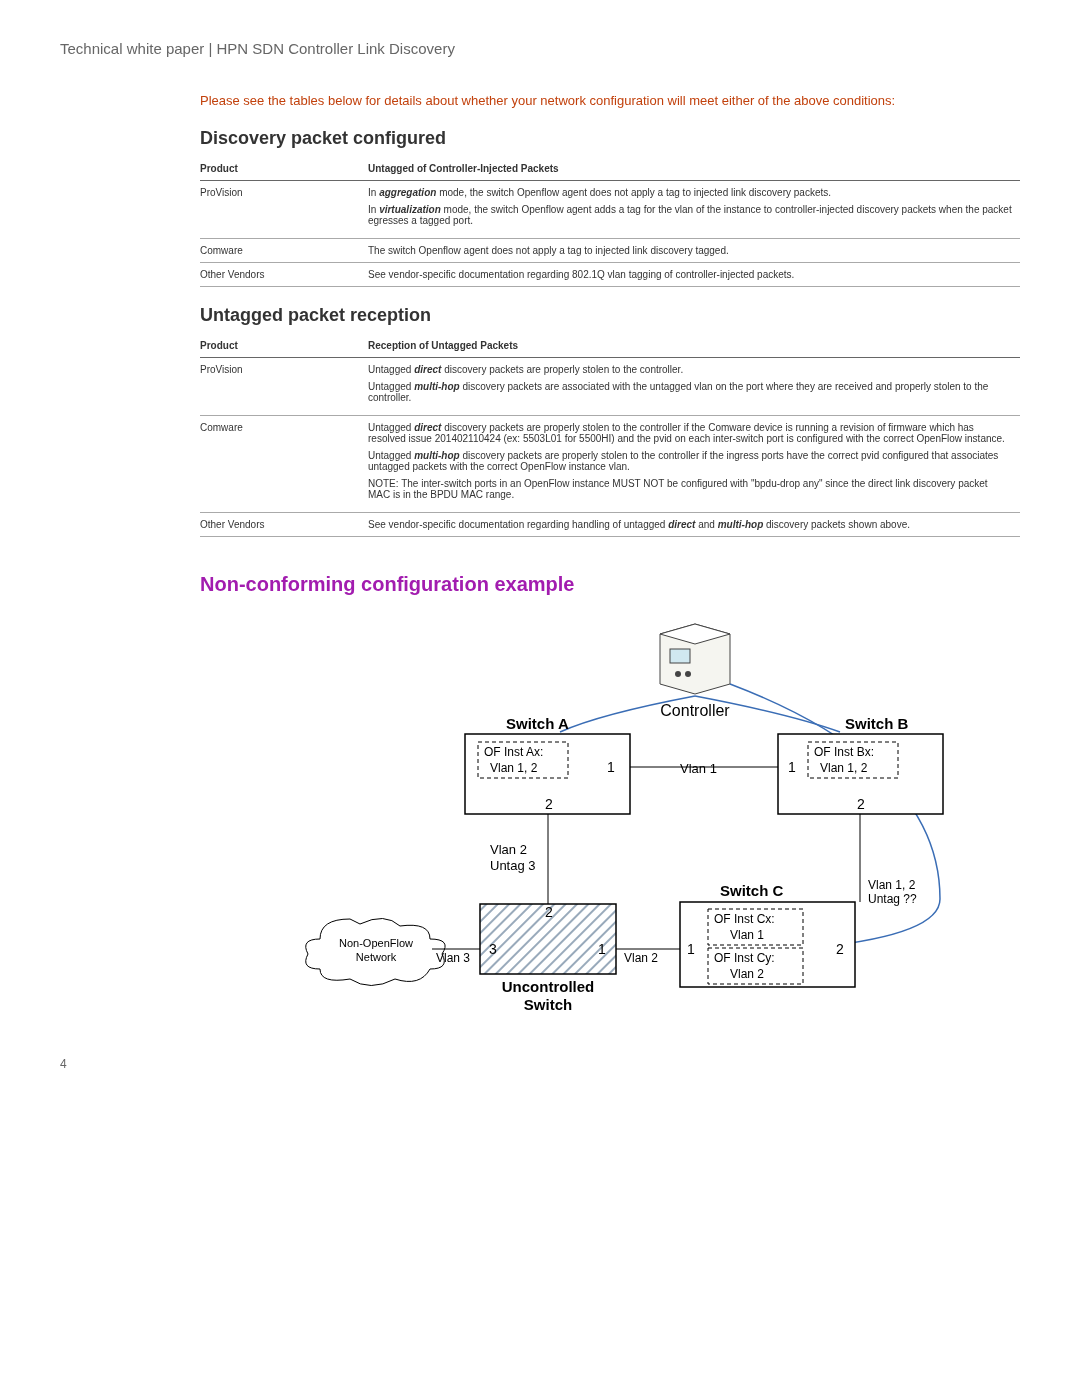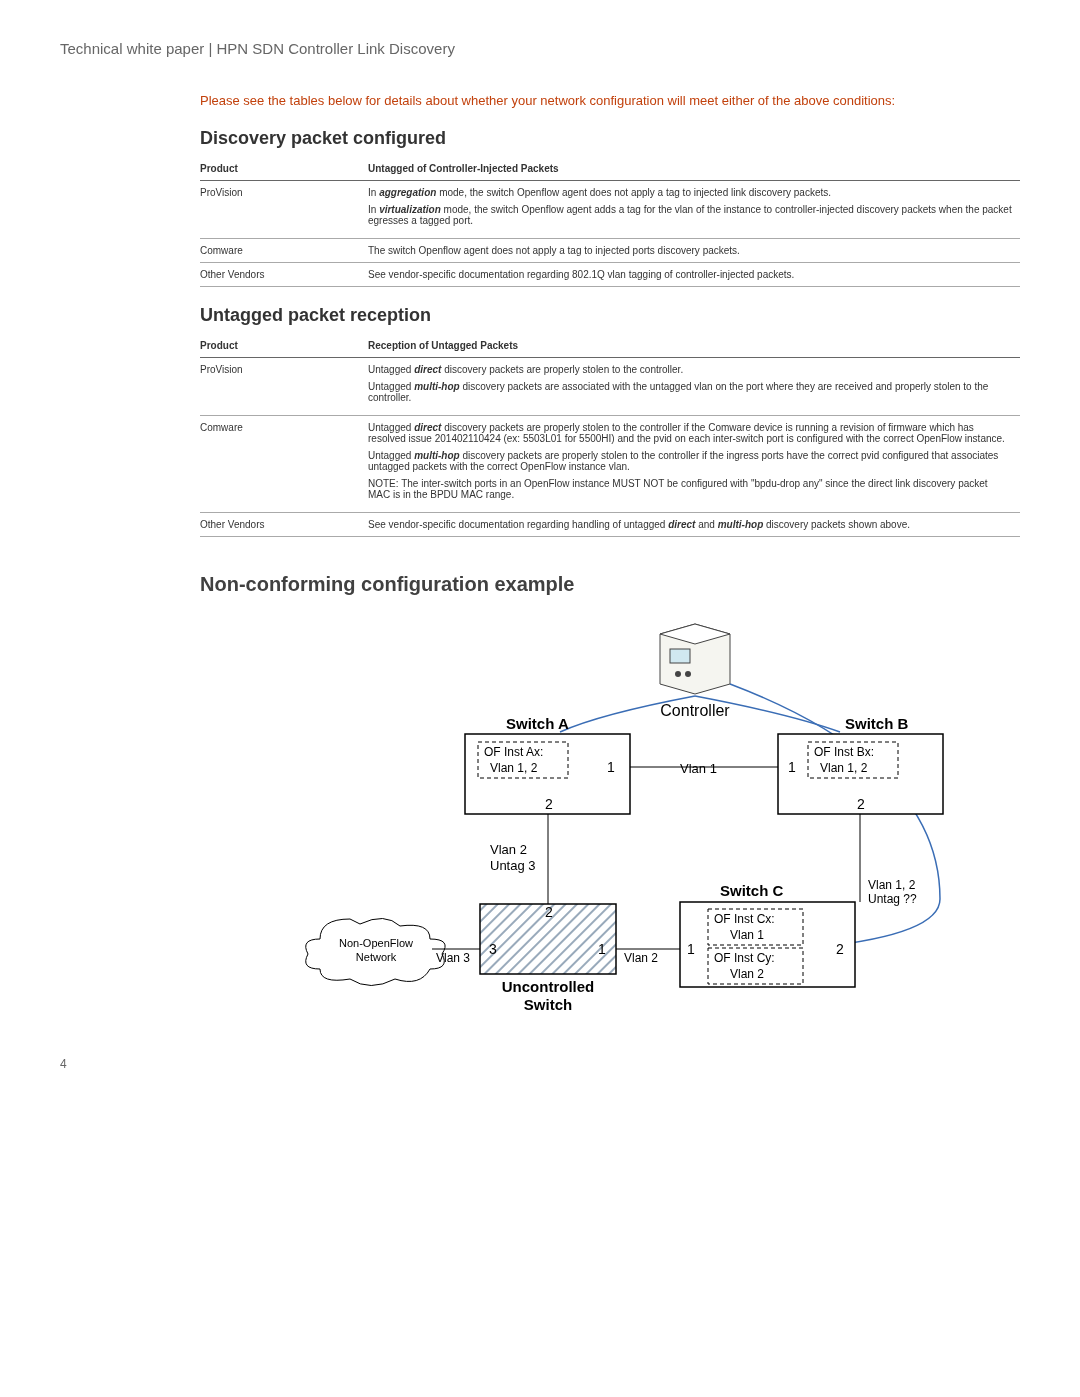--- a/index.html
+++ b/index.html
@@ -23,21 +23,21 @@
   }
   h2.section {
     font-size: 18px;
     font-weight: bold;
     color: #333;
     margin: 18px 0 8px 140px;
   }
   h2.orange {
     font-size: 20px;
     font-weight: bold;
-    color: #404040;
+    color: #a21caf;
     margin: 36px 0 18px 140px;
   }
   table.content {
     width: calc(100% - 140px);
     margin-left: 140px;
     border-collapse: collapse;
     font-size: 10px;
   }
   table.content th {
     text-align: left;
@@ -92,21 +92,21 @@
   <tbody id="tbody1">
       <tr>
         <td class="prod">ProVision</td>
         <td>
           <div class="block">In <strong><em>aggregation</em></strong> mode, the switch Openflow agent does not apply a tag to injected link discovery packets.</div>
           <div class="block">In <strong><em>virtualization</em></strong> mode, the switch Openflow agent adds a tag for the vlan of the instance to controller-injected discovery packets when the packet egresses a tagged port.</div>
         </td>
       </tr>
       <tr>
         <td class="prod">Comware</td>
-        <td>The switch Openflow agent does not apply a tag to injected ports discovery packets.</td>
+        <td>The switch Openflow agent does not apply a tag to injected link discovery tagged.</td>
       </tr>
       <tr>
         <td class="prod">Other Vendors</td>
         <td>See vendor-specific documentation regarding 802.1Q vlan tagging of controller-injected packets.</td>
       </tr>
     </tbody>
 </table>
 
 <h2 class="section">Untagged packet reception</h2>
 

